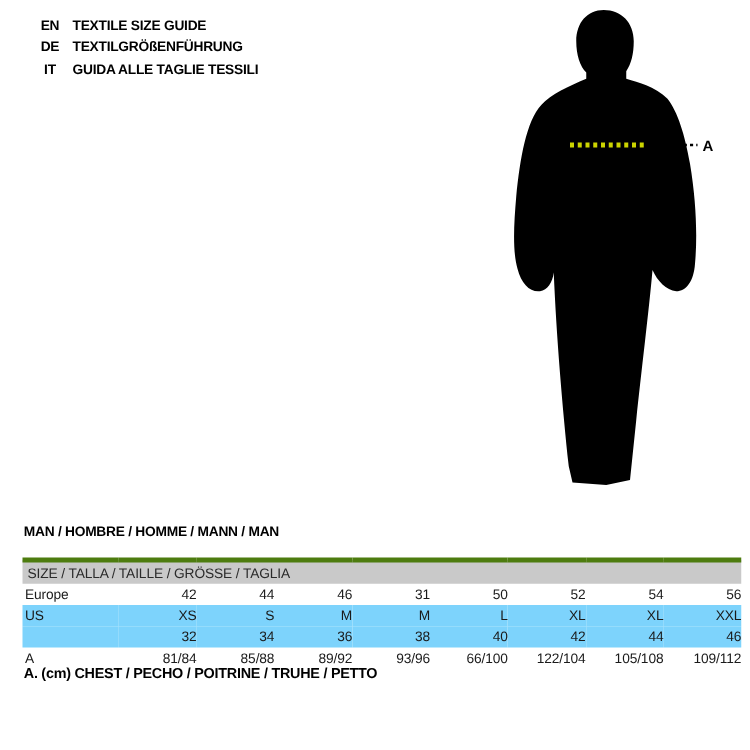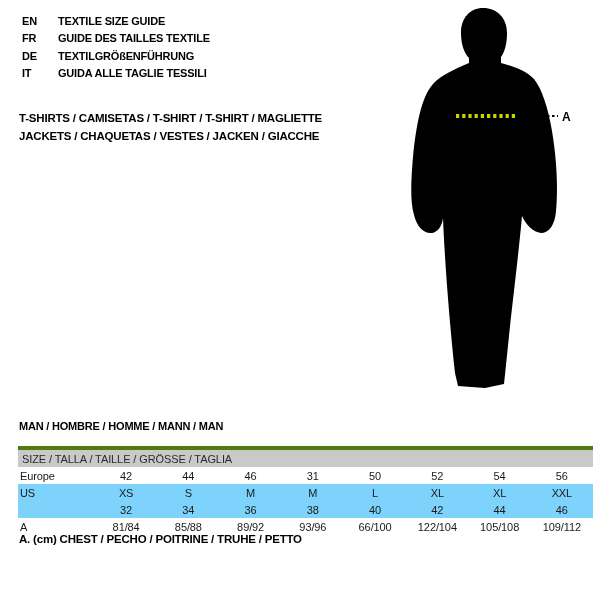--- a/index.html
+++ b/index.html
@@ -5,21 +5,21 @@
   html,body { margin:0; padding:0; background:#ffffff; }
   .screen {
     position:relative; width:600px; height:600px;
     background:#ffffff; overflow:hidden;
     font-family:"Liberation Sans", sans-serif;
     color:#000;
     -webkit-font-smoothing:antialiased;
   }
 
   
-  .lang-block { position:absolute; top:12px; left:22px; }
+  .lang-block { position:absolute; top:12px; left:22px;text-align:center; }
   .lang-row { display:flex; height:17.5px; align-items:center;
               font-size:11px; font-weight:bold; letter-spacing:-0.2px; }
   .lang-code { width:36px; flex:0 0 36px; }
 
   
   .cat-block { position:absolute; top:110px; left:19px;
                font-size:11.5px; font-weight:bold; line-height:17.5px;
                letter-spacing:-0.2px; }
 
   
@@ -28,21 +28,21 @@
 
   
   .section-title { position:absolute; top:420px; left:19px;
                    font-size:11px; font-weight:bold; letter-spacing:-0.2px; }
 
   
   .size-table { position:absolute; top:446px; left:18px; width:575px;
                 border-collapse:collapse; table-layout:fixed;
                 font-size:11px; color:#1a1a1a; }
   .size-table th, .size-table td { padding:0; height:17px; font-weight:normal;
-                                   text-align:center; vertical-align:middle;
+                                   text-align:right; vertical-align:middle;
                                    letter-spacing:-0.1px; }
   .size-table .hdr { background:#c9c9c9; text-align:left; padding-left:4px;
                      color:#2b2b2b; border-top:4px solid #4d7c0f; }
   .size-table .row-label { text-align:left; padding-left:2px; }
   .size-table tr.band { background:#7dd3fc; }
   .size-table tr.last td { height:18px; }
 
   
   .footnote { position:absolute; top:533px; left:19px;
               font-size:11.5px; font-weight:bold; letter-spacing:-0.2px; }
@@ -51,37 +51,29 @@
 <body>
 
 <div class="screen">
 
   <div class="lang-block">
     <div class="lang-row">
       <span class="lang-code">EN</span>
       <span class="lang-label">TEXTILE SIZE GUIDE</span>
     </div>
     <div class="lang-row">
-      <span class="lang-code">FR</span>
-      <span class="lang-label">GUIDE DES TAILLES TEXTILE</span>
-    </div>
-    <div class="lang-row">
       <span class="lang-code">DE</span>
       <span class="lang-label">TEXTILGRÖßENFÜHRUNG</span>
     </div>
     <div class="lang-row">
       <span class="lang-code">IT</span>
       <span class="lang-label">GUIDA ALLE TAGLIE TESSILI</span>
     </div>
   </div>
 
-  <div class="cat-block">
-    <div>T-SHIRTS / CAMISETAS / T-SHIRT / T-SHIRT / MAGLIETTE</div>
-    <div>JACKETS / CHAQUETAS / VESTES / JACKEN / GIACCHE</div>
-  </div>
 
   <div class="figure-wrap">
     <svg width="175" height="395" viewBox="0 0 175 395" xmlns="http://www.w3.org/2000/svg">
       <path d="M78 3
                C65 3 56 13 56 28
                C56 39 59 48 64 53
                L64 58
                C50 64 36 70 28 79
                C16 92 11 122 8 152
                C6 175 5 196 9 210

